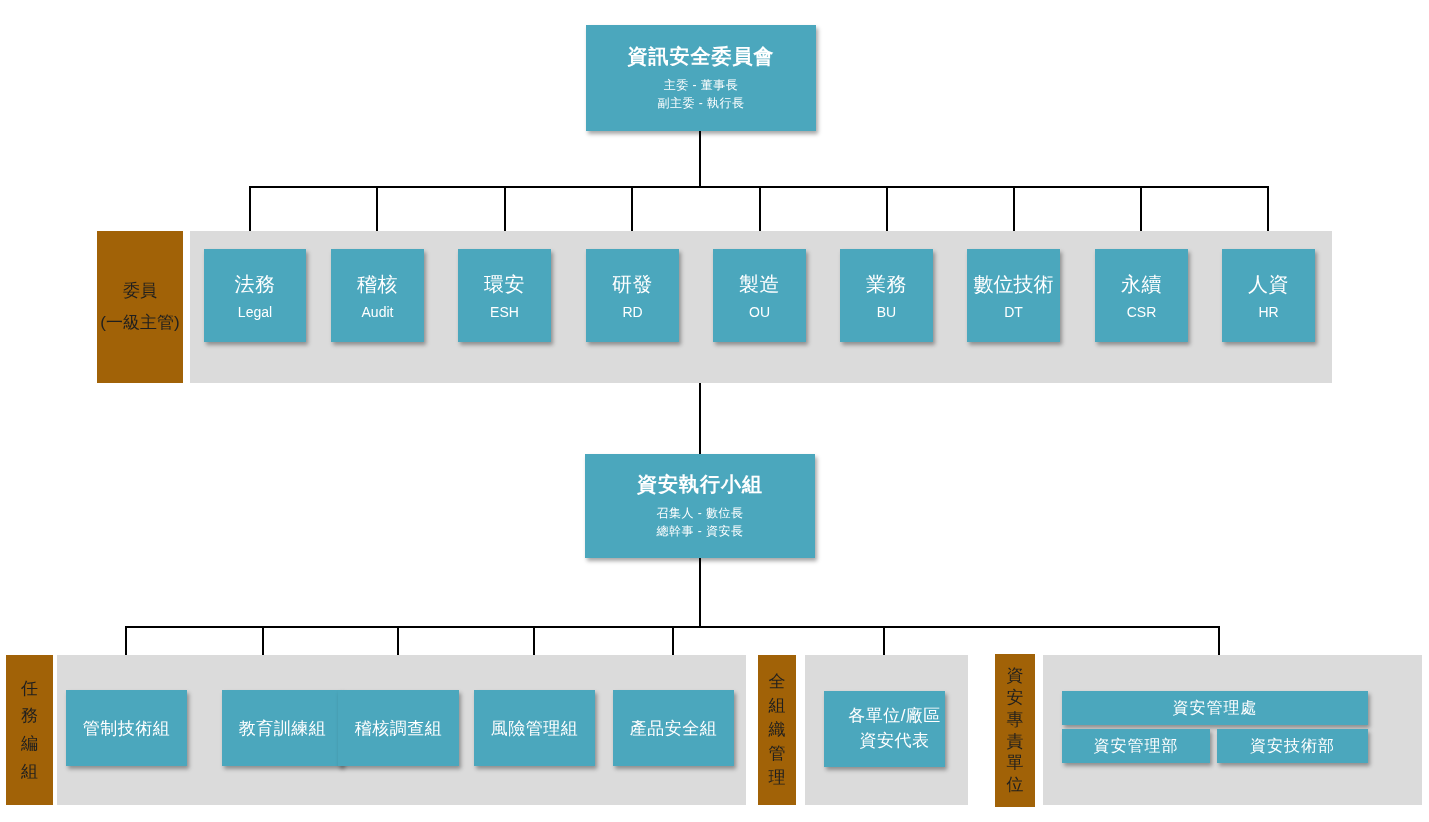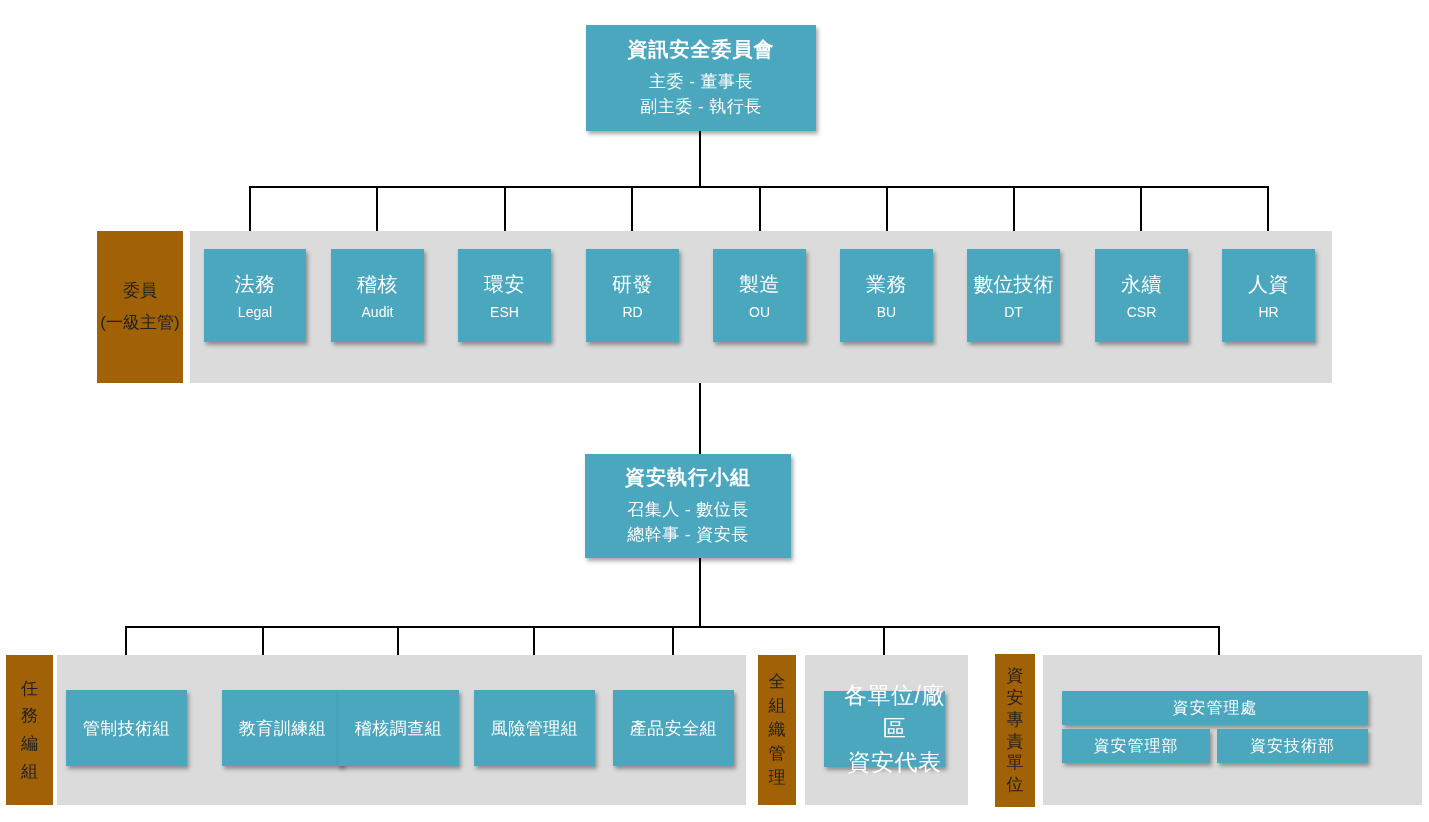--- a/index.html
+++ b/index.html
@@ -31,29 +31,29 @@
     display:flex;align-items:center;justify-content:center;
     text-align:center;
     box-sizing:border-box;
   }
   .line{
     position:absolute;
     background:#000000;
   }
   .pre{white-space:pre-line;}
   .title-main{font-size:20px;font-weight:700;letter-spacing:1px;line-height:1.25;margin-bottom:8px;}
-  .title-sub{font-size:17px;line-height:1.45;letter-spacing:0.5px;}
+  .title-sub{font-size:12px;line-height:1.45;letter-spacing:0.5px;}
   .member-zh{font-size:20px;line-height:1.2;margin-bottom:9px;letter-spacing:0.5px;}
   .member-en{font-size:14px;line-height:1;}
   .row-label{font-size:17px;line-height:1.9;}
   .vlabel-4{font-size:17px;line-height:1.62;}
   .vlabel-5{font-size:17px;line-height:1.42;}
   .vlabel-6{font-size:17px;line-height:1.28;}
   .task-label{font-size:17px;letter-spacing:0.5px;}
-  .org-box-label{font-size:23px;line-height:1.45;letter-spacing:0.5px;padding-left:20px;}
+  .org-box-label{font-size:17px;line-height:1.45;letter-spacing:0.5px;padding-left:20px;}
   .dept-label{font-size:16px;letter-spacing:1px;}
 </style>
 </head>
 <body>
 
 <div id="canvas">
 
   <div class="line" style="left:699px;top:131px;width:2px;height:57px;"></div>
   <div class="line" style="left:249px;top:186px;width:1020px;height:2px;"></div>
   <div class="line" style="left:249px;top:186px;width:2px;height:64px;"></div>
@@ -117,21 +117,21 @@
   </div>
   <div class="tealbox" style="left:1095px;top:249px;width:93px;height:93px;">
     <div class="member-zh">永續</div>
     <div class="member-en">CSR</div>
   </div>
   <div class="tealbox" style="left:1222px;top:249px;width:93px;height:93px;">
     <div class="member-zh">人資</div>
     <div class="member-en">HR</div>
   </div>
 
-  <div class="tealbox" style="left:585px;top:454px;width:206px;height:104px;text-align:right;">
+  <div class="tealbox" style="left:585px;top:454px;width:230px;height:104px;text-align:right;">
     <div class="title-main">資安執行小組</div>
     <div class="title-sub">召集人 - 數位長</div>
     <div class="title-sub">總幹事 - 資安長</div>
   </div>
 
   <div class="graylabel vlabel-4 pre" style="left:6px;top:655px;width:47px;height:150px;">任
 務
 編
 組</div>
   <div class="band" style="left:57px;top:655px;width:689px;height:150px;"></div>

